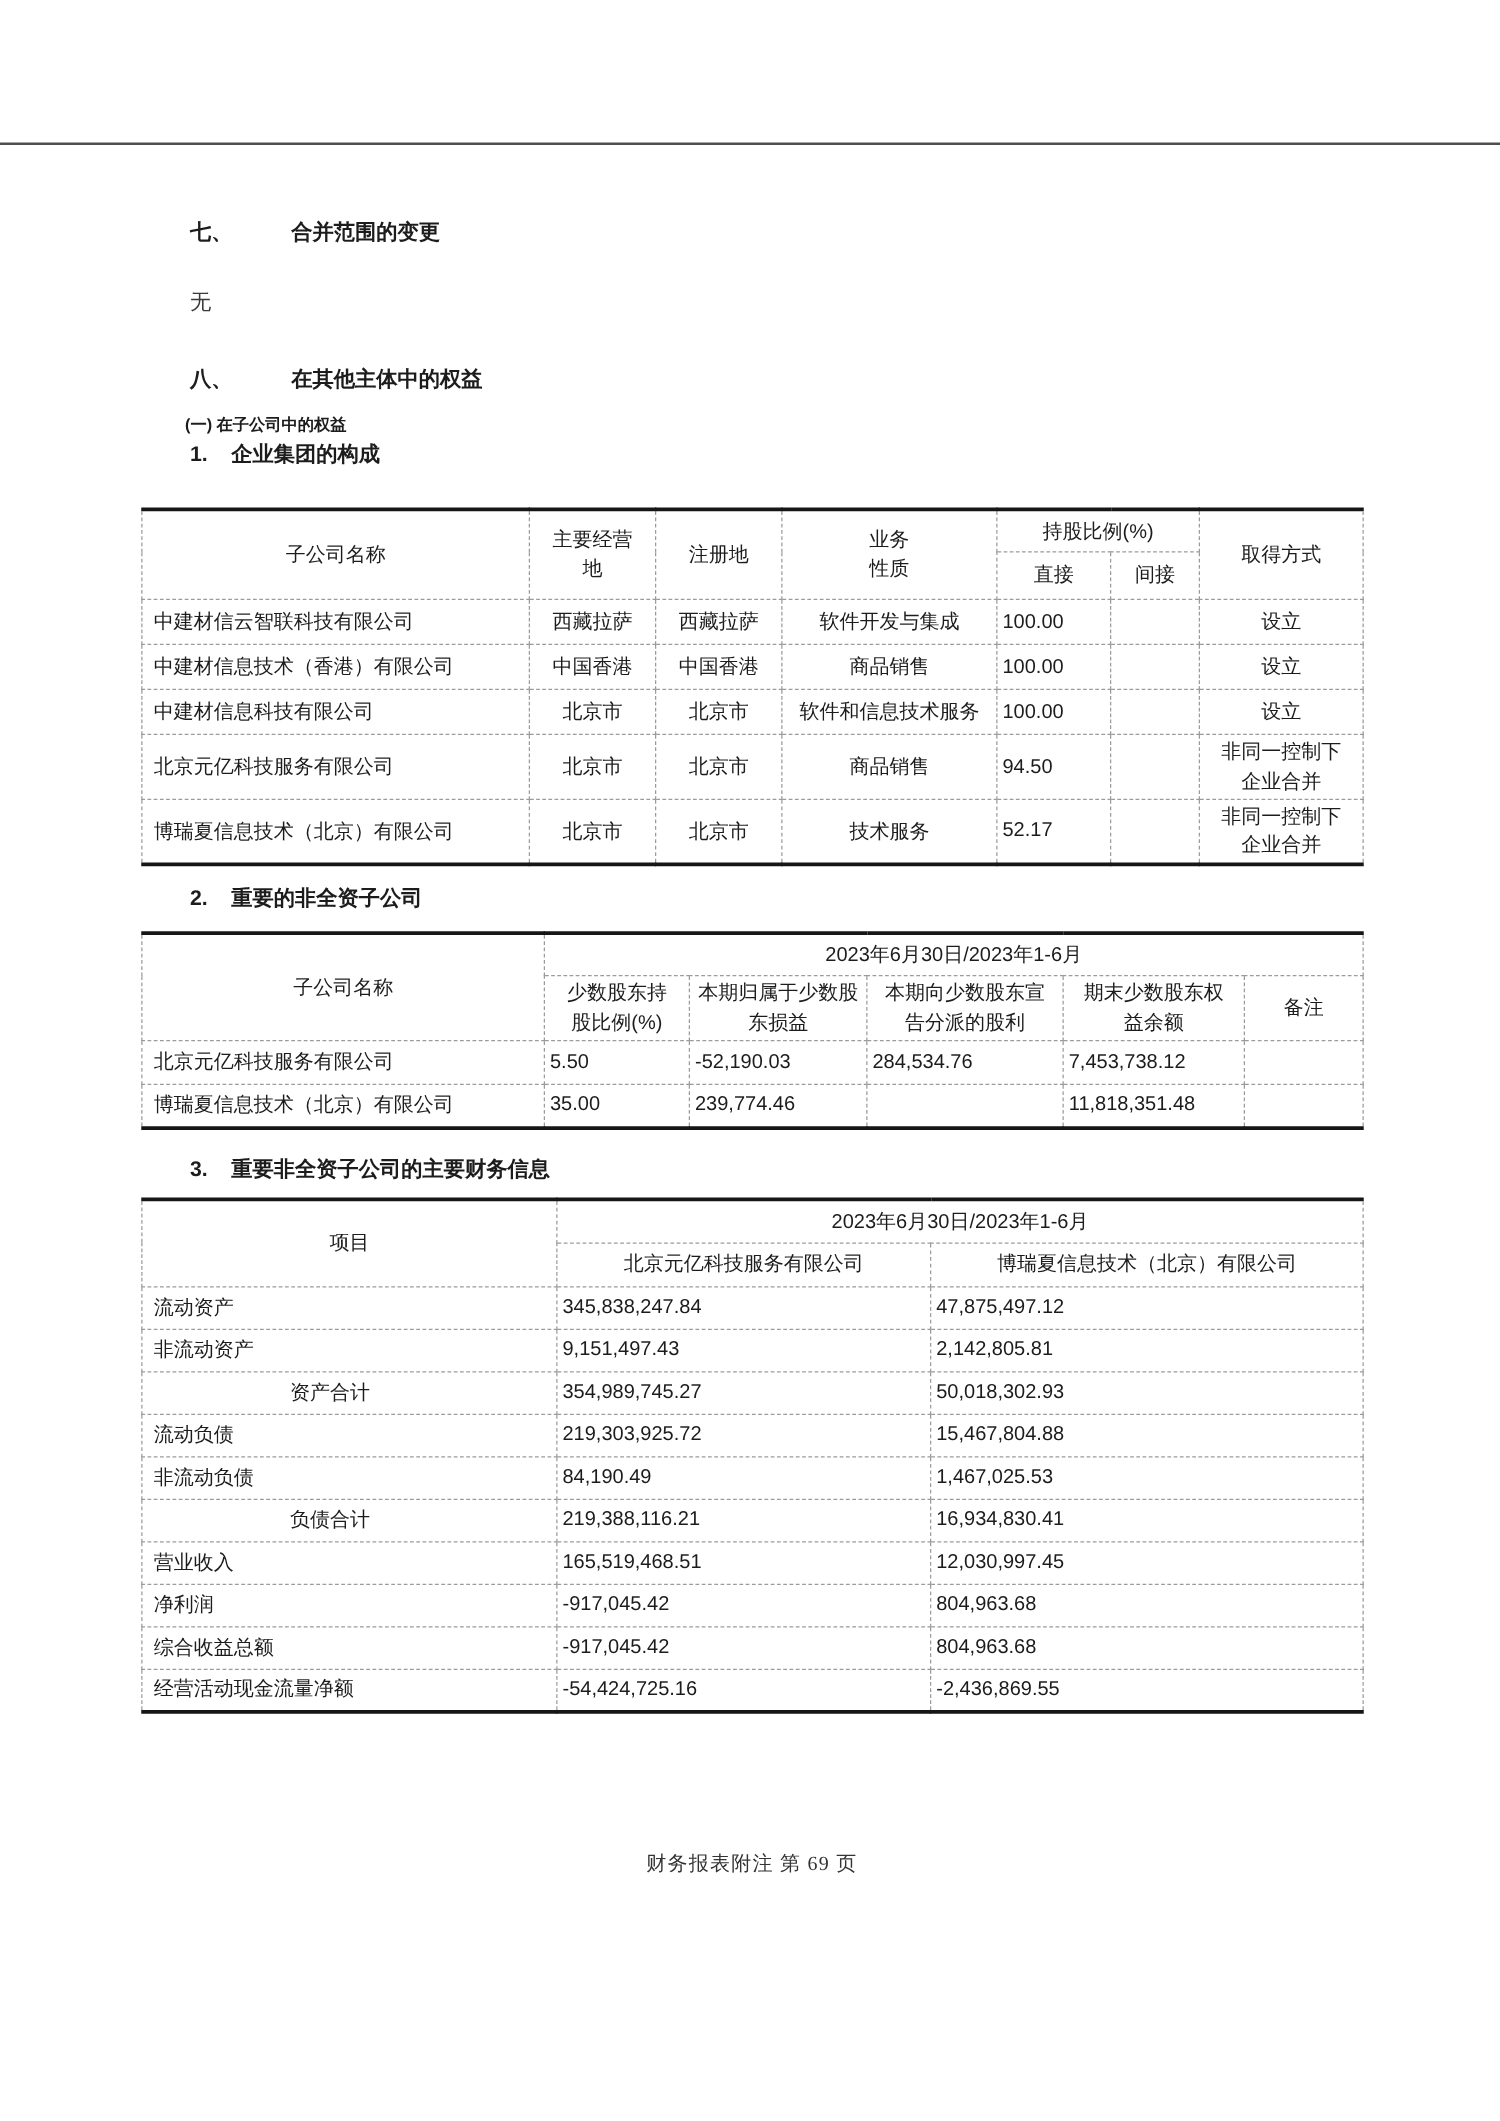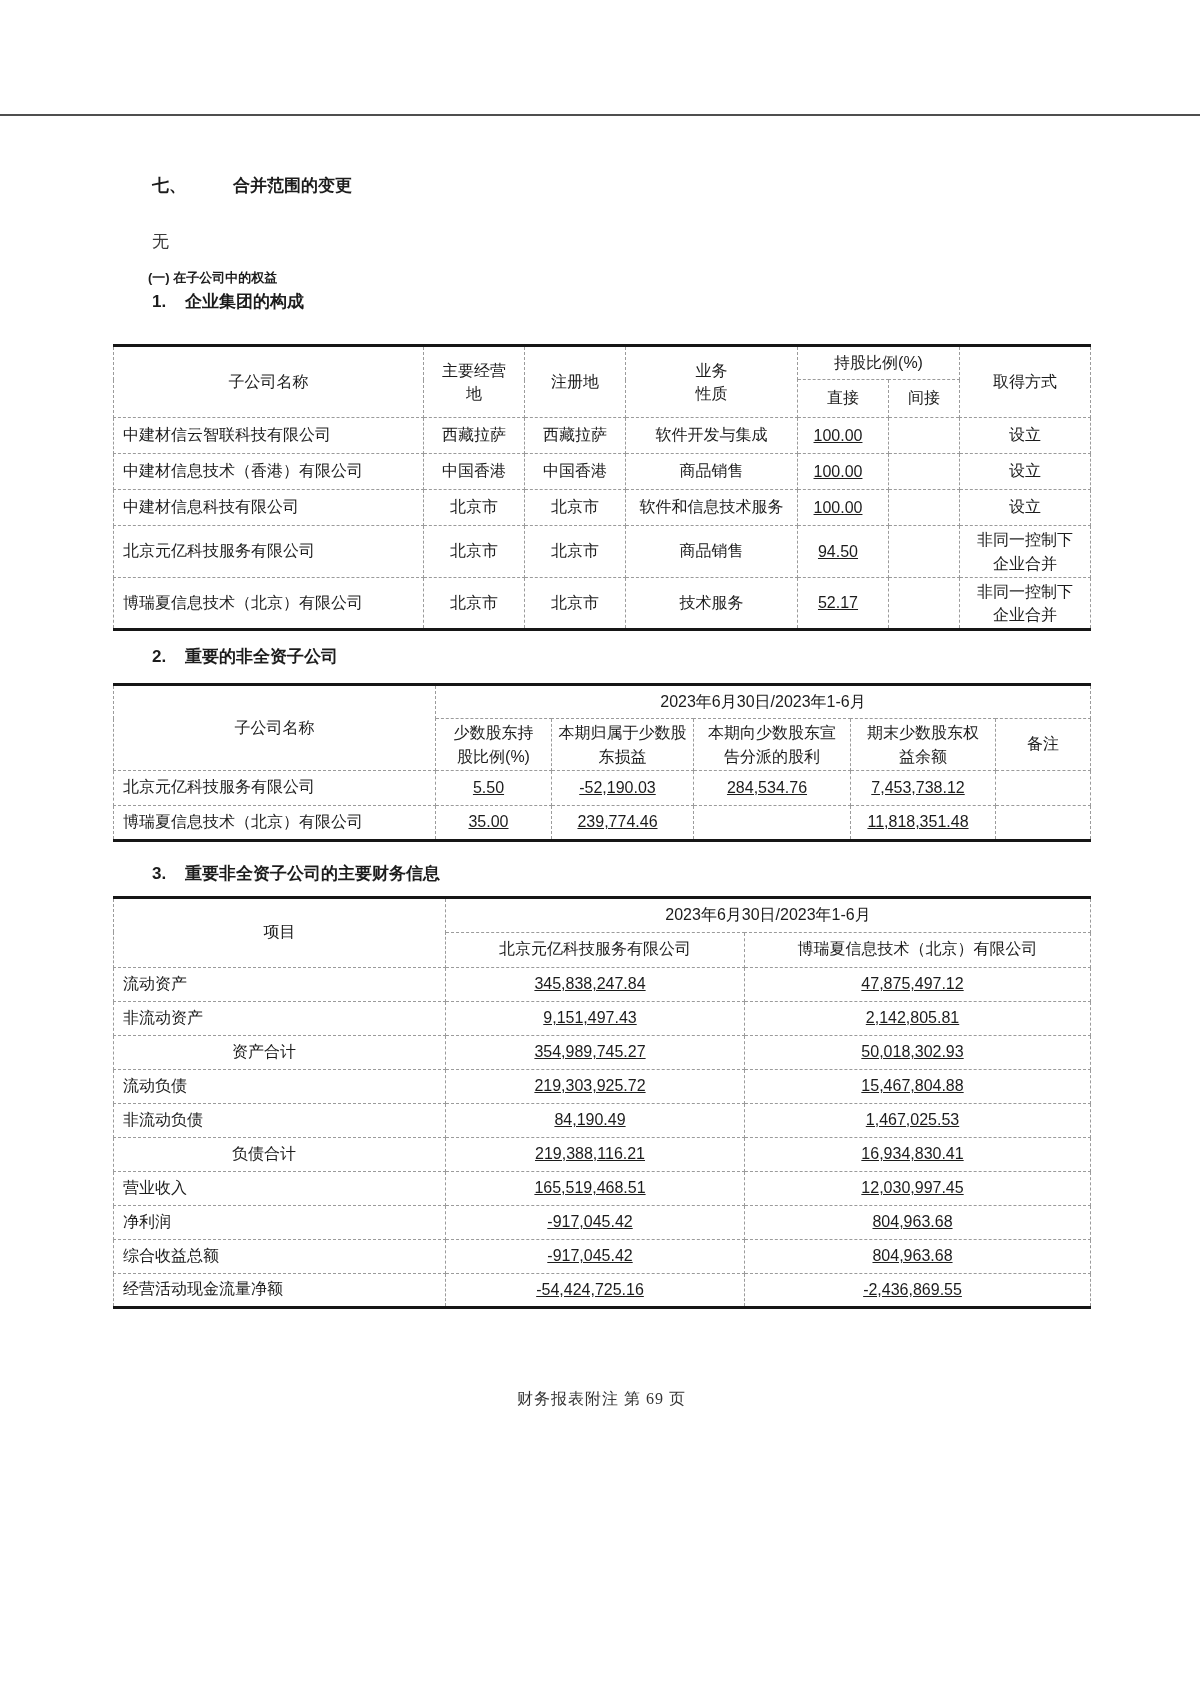--- a/index.html
+++ b/index.html
@@ -40,38 +40,38 @@
   th, td {
     border: 1px dashed #9b9b9b;
     vertical-align: middle;
     font-weight: normal;
     padding: 2px 4px;
     overflow: hidden;
   }
   th { text-align: center; }
   td.l { text-align: left; padding-left: 9px; }
   td.c { text-align: center; }
-  td.r { text-align: center; padding-right: 14px; text-decoration: underline; }
+  td.r { text-align: left; padding-right: 14px; }
   td.indent { text-align: left; padding-left: 118px; }
   tr.hA { height: 34px; }
   tr.hB { height: 48px; }
   tr.hB1 { height: 38px; }
   tr.r36 { height: 36px; }
   tr.r35 { height: 35px; }
   tr.r34 { height: 34px; }
   tr.tall { height: 52px; }
   .wrap24 { display: inline-block; max-width: 2.4em; line-height: 1.45; vertical-align: middle; }
   .wrap44 { display: inline-block; max-width: 4.5em; line-height: 1.45; vertical-align: middle; }
   .wrap54 { display: inline-block; max-width: 5.5em; line-height: 1.45; vertical-align: middle; }
   .wrap64 { display: inline-block; max-width: 6.5em; line-height: 1.45; vertical-align: middle; }
   .wrap74 { display: inline-block; max-width: 7.5em; line-height: 1.45; vertical-align: middle; }
   .wrap84 { display: inline-block; max-width: 8.5em; line-height: 1.45; vertical-align: middle; }
 
   .footer {
-    margin-top: 80px;
+    margin-top: 110px;
     width: 977px; margin-left: 113px;
     text-align: center;
     font-family: "Liberation Serif", serif;
     font-size: 16px;
     color: #333333;
     letter-spacing: 1px;
   }
 </style>
 </head>
 <body>
@@ -79,20 +79,23 @@
 <div class="top-rule"></div>
 
 <div class="content">
 
   <div class="h-sec">
     <span class="secnum">七、</span><span>合并范围的变更</span>
   </div>
 
   <div class="none-text">无</div>
 
+  <div class="h-sec2">
+    <span class="secnum">八、</span><span>在其他主体中的权益</span>
+  </div>
 
   <div class="h-sub">(一) 在子公司中的权益</div>
 
   <div class="h-item h-item1">
     <span class="itemnum">1.</span><span>企业集团的构成</span>
   </div>
 
   <table class="tbl1">
     <colgroup>
       <col style="width:310px">

